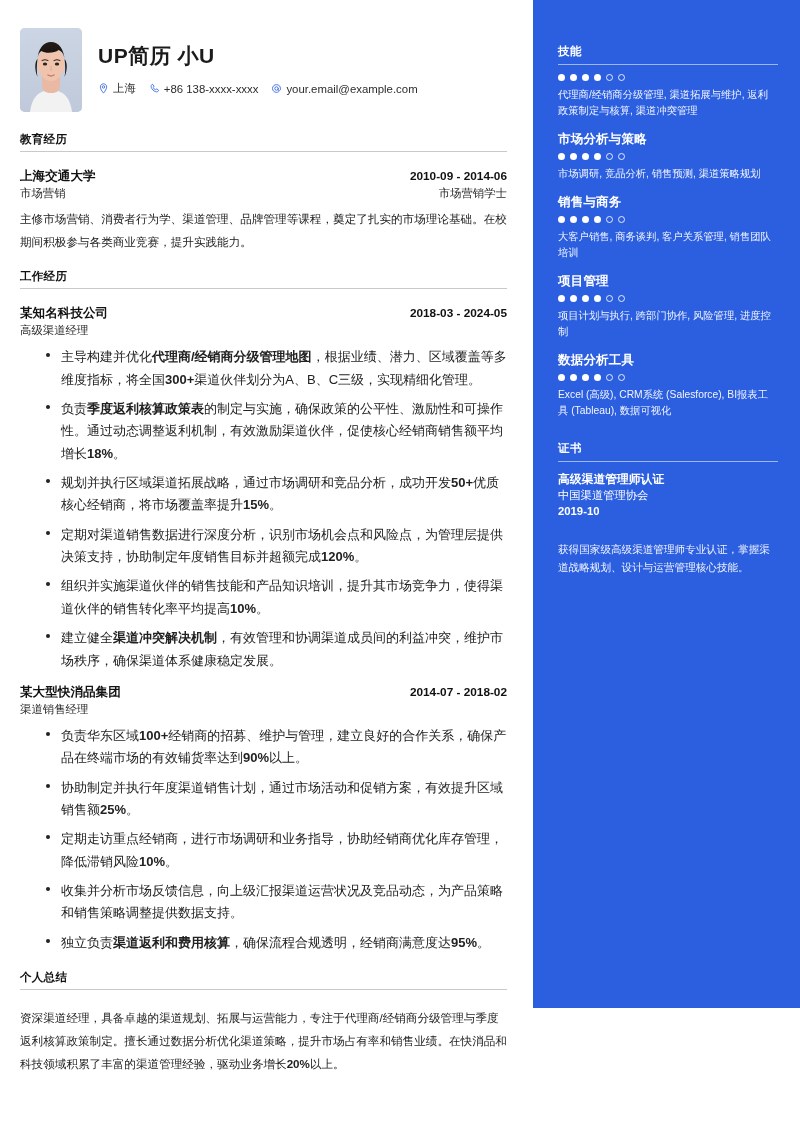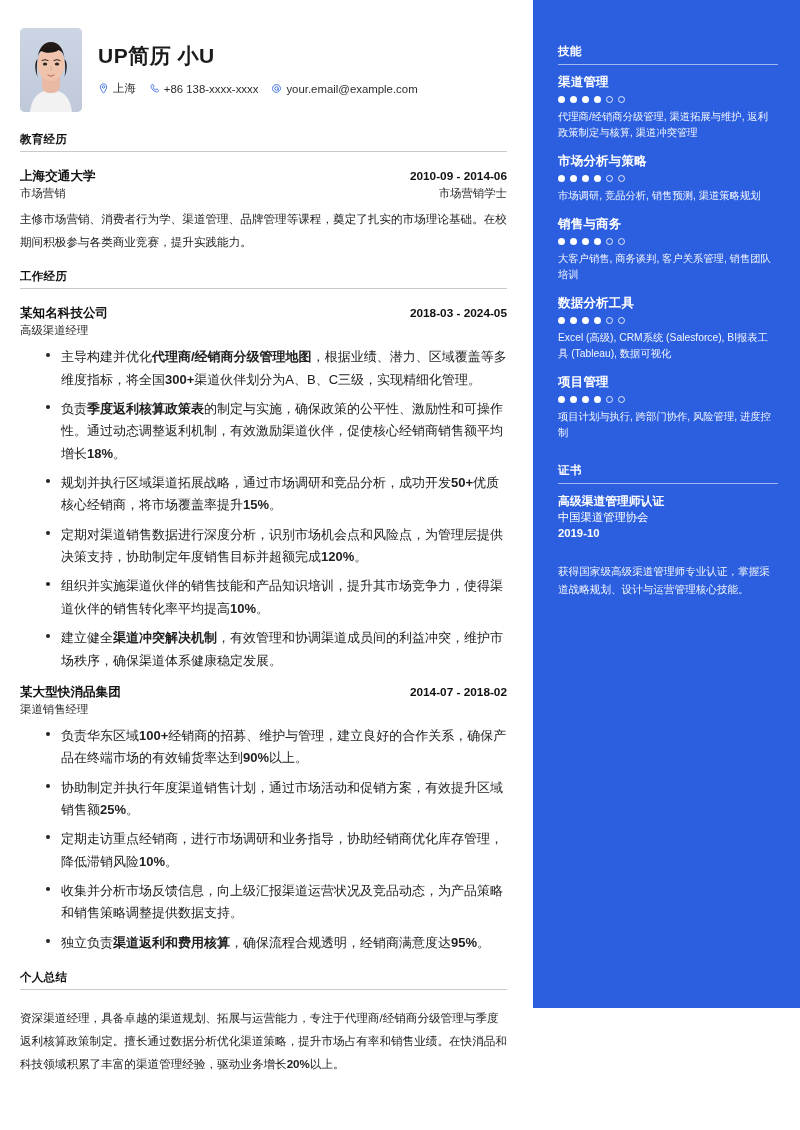--- a/index.html
+++ b/index.html
@@ -245,21 +245,20 @@
       <div class="sec-title">个人总结</div>
       <div class="summary" id="summary-text">资深渠道经理，具备卓越的渠道规划、拓展与运营能力，专注于代理商/经销商分级管理与季度返利核算政策制定。擅长通过数据分析优化渠道策略，提升市场占有率和销售业绩。在快消品和科技领域积累了丰富的渠道管理经验，驱动业务增长<b>20%</b>以上。</div>
     </div>
   </div>
 
   <div class="sidebar">
     <div class="side-section">
       <div class="side-section-title">技能</div>
       <div id="skills-list">
           <div class="skill-block">
-            <div class="skill-name">渠道管理</div>
             <div class="dots">
               <span class="dot"></span>
               <span class="dot"></span>
               <span class="dot"></span>
               <span class="dot"></span>
               <span class="dot empty"></span>
               <span class="dot empty"></span>
             </div>
             <div class="skill-desc">代理商/经销商分级管理, 渠道拓展与维护, 返利政策制定与核算, 渠道冲突管理</div>
           </div>
@@ -281,42 +280,42 @@
               <span class="dot"></span>
               <span class="dot"></span>
               <span class="dot"></span>
               <span class="dot"></span>
               <span class="dot empty"></span>
               <span class="dot empty"></span>
             </div>
             <div class="skill-desc">大客户销售, 商务谈判, 客户关系管理, 销售团队培训</div>
           </div>
           <div class="skill-block">
+            <div class="skill-name">项目管理</div>
+            <div class="dots">
+              <span class="dot"></span>
+              <span class="dot"></span>
+              <span class="dot"></span>
+              <span class="dot"></span>
+              <span class="dot empty"></span>
+              <span class="dot empty"></span>
+            </div>
+            <div class="skill-desc">项目计划与执行, 跨部门协作, 风险管理, 进度控制</div>
+          </div>
+          <div class="skill-block">
             <div class="skill-name">数据分析工具</div>
             <div class="dots">
               <span class="dot"></span>
               <span class="dot"></span>
               <span class="dot"></span>
               <span class="dot"></span>
               <span class="dot empty"></span>
               <span class="dot empty"></span>
             </div>
             <div class="skill-desc">Excel (高级), CRM系统 (Salesforce), BI报表工具 (Tableau), 数据可视化</div>
-          </div>
-          <div class="skill-block">
-            <div class="skill-name">项目管理</div>
-            <div class="dots">
-              <span class="dot"></span>
-              <span class="dot"></span>
-              <span class="dot"></span>
-              <span class="dot"></span>
-              <span class="dot empty"></span>
-              <span class="dot empty"></span>
-            </div>
-            <div class="skill-desc">项目计划与执行, 跨部门协作, 风险管理, 进度控制</div>
           </div>
         </div>
     </div>
     <div class="side-section">
       <div class="side-section-title">证书</div>
       <div id="certs-list">
           <div>
             <div class="cert-title">高级渠道管理师认证</div>
             <div class="cert-org">中国渠道管理协会</div>
             <div class="cert-date">2019-10</div>

